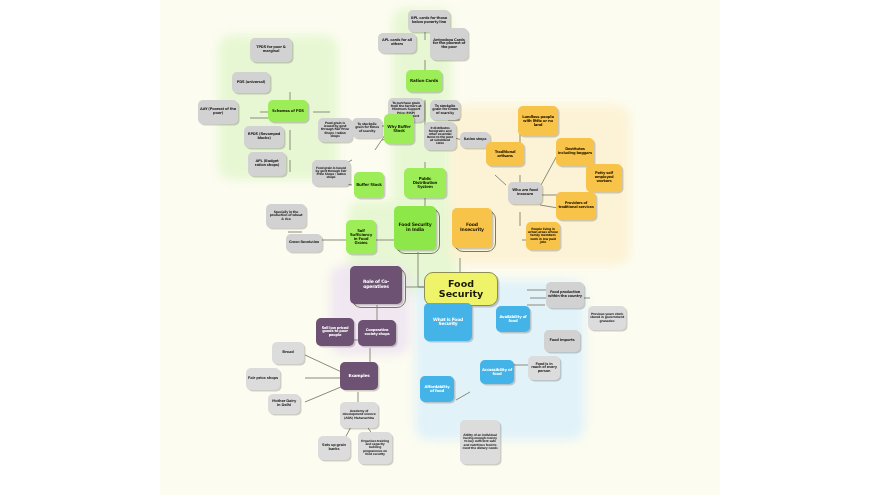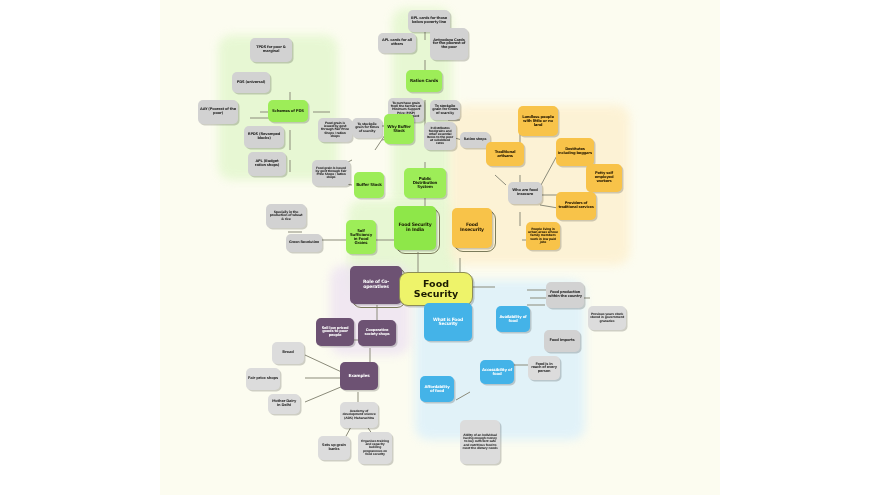--- a/index.html
+++ b/index.html
@@ -126,21 +126,21 @@
 
   <div class="ring" style="left:396px;top:208px;width:42px;height:44px;"></div>
   <div class="node green shadow" style="left:394px;top:206px;width:42px;height:44px;font-size:4.6px;">Food Security in India</div>
 
   <div class="ring" style="left:454px;top:210px;width:40px;height:40px;"></div>
   <div class="node orange shadow" style="left:452px;top:208px;width:40px;height:40px;font-size:4.6px;">Food Insecurity</div>
 
   <div class="ring" style="left:352px;top:268px;width:52px;height:38px;"></div>
   <div class="node purple shadow" style="left:350px;top:266px;width:52px;height:38px;font-size:4.6px;">Role of Co-operatives</div>
 
-  <div class="node central shadow" style="left:399px;top:272px;width:74px;height:34px;">Food Security</div>
+  <div class="node central shadow" style="left:424px;top:272px;width:74px;height:34px;">Food Security</div>
 
   <div class="node blue shadow" style="left:424px;top:303px;width:48px;height:38px;font-size:4.4px;">What is Food Security</div>
 
   <div class="node orange shadow" style="left:518px;top:106px;width:40px;height:30px;font-size:3.8px;">Landless people with little or no land</div>
   <div class="node orange shadow" style="left:486px;top:142px;width:38px;height:24px;font-size:3.8px;">Traditional artisans</div>
   <div class="node orange shadow" style="left:556px;top:138px;width:38px;height:28px;font-size:3.7px;">Destitutes including beggars</div>
   <div class="node orange shadow" style="left:586px;top:164px;width:36px;height:28px;font-size:3.7px;">Petty self employed workers</div>
   <div class="node grey shadow" style="left:508px;top:182px;width:34px;height:22px;font-size:3.7px;">Who are food insecure</div>
   <div class="node orange shadow" style="left:556px;top:192px;width:40px;height:28px;font-size:3.6px;">Providers of traditional services</div>
   <div class="node orange shadow" style="left:526px;top:222px;width:34px;height:28px;font-size:3.1px;">People living in urban areas whose family members work in low paid jobs</div>

